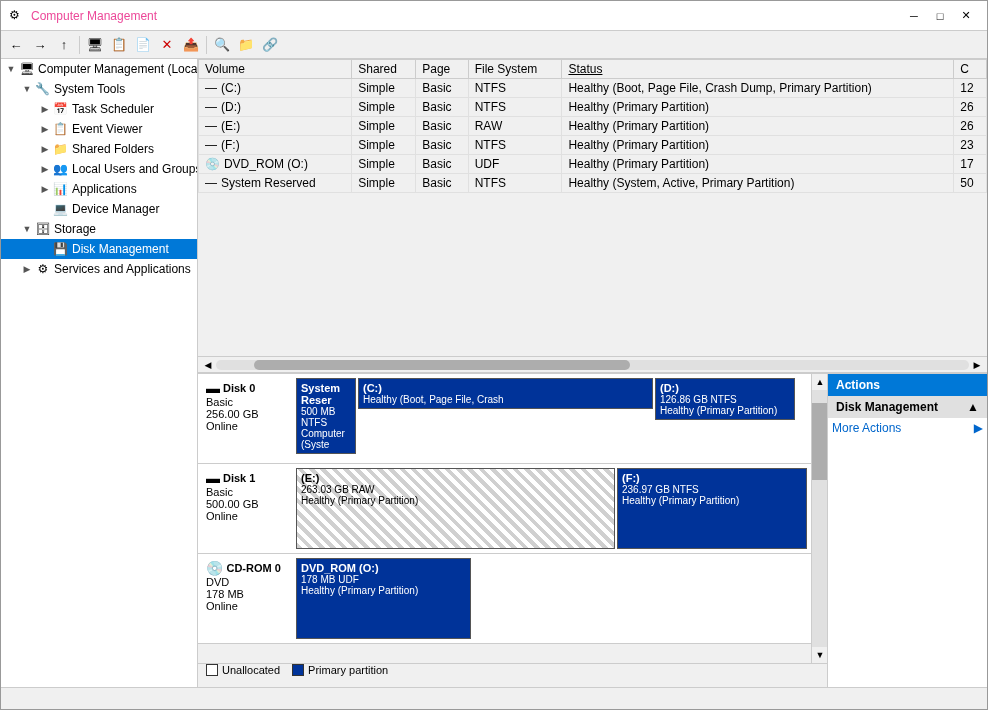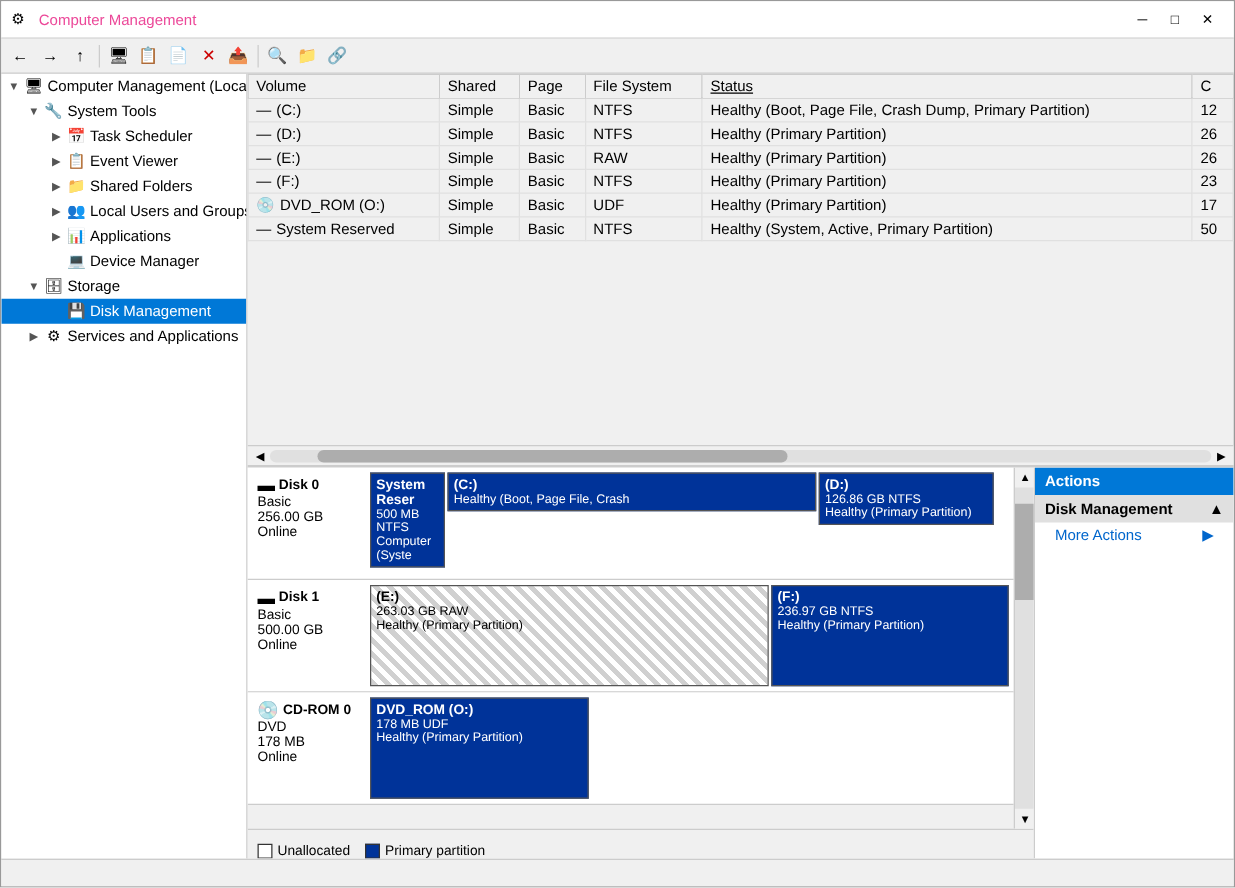--- a/index.html
+++ b/index.html
@@ -43,36 +43,36 @@
     .h-scroll-track { flex: 1; height: 10px; background: #e0e0e0; border-radius: 5px; position: relative; }
     .h-scroll-thumb { position: absolute; left: 5%; width: 50%; height: 100%; background: #adadad; border-radius: 5px; }
 
     .v-scrollbar { width: 16px; background: #f0f0f0; border-left: 1px solid #ccc; display: flex; flex-direction: column; }
     .v-scroll-up { width: 16px; height: 16px; border: none; background: none; display: flex; align-items: center; justify-content: center; font-size: 9px; cursor: pointer; }
     .v-scroll-track { flex: 1; background: #e0e0e0; position: relative; }
     .v-scroll-thumb { position: absolute; top: 5%; width: 100%; height: 30%; background: #adadad; }
     .v-scroll-down { width: 16px; height: 16px; border: none; background: none; display: flex; align-items: center; justify-content: center; font-size: 9px; cursor: pointer; }
 
     
-    .legend-bar { height: 24px; background: #f0f0f0; border-top: 1px solid #ccc; display: flex; align-items: flex-end; padding: 0 8px; gap: 12px; font-size: 11px; }
+    .legend-bar { height: 24px; background: #f0f0f0; border-top: 1px solid #ccc; display: flex; align-items: flex-start; padding: 0 8px; gap: 12px; font-size: 11px; }
     .legend-item { display: flex; align-items: center; gap: 4px; }
     .legend-box { width: 12px; height: 12px; border: 1px solid #333; }
     .legend-box.unallocated { background: #fff; }
     .legend-box.primary { background: #003399; }
 
     
     .status-bar { height: 22px; background: #f0f0f0; border-top: 1px solid #ccc; display: flex; align-items: center; padding: 0 4px; }
     .status-panel { flex: 1; border-right: 1px solid #ccc; padding: 0 4px; font-size: 11px; }
 
     
     .actions-panel { width: 160px; min-width: 160px; background: #fff; border-left: 1px solid #ccc; display: flex; flex-direction: column; }
     .actions-title { background: #0078d7; color: #fff; padding: 4px 8px; font-size: 12px; font-weight: bold; display: flex; justify-content: space-between; align-items: flex-start; }
     .actions-section { display: flex; flex-direction: column; }
     .actions-section-title { background: #e0e0e0; padding: 4px 8px; font-size: 12px; font-weight: bold; display: flex; justify-content: space-between; align-items: center; cursor: pointer; }
-    .action-link { padding: 3px 16px; font-size: 12px; color: #0066cc; cursor: pointer; }
+    .action-link { padding: 3px 4px; font-size: 12px; color: #0066cc; cursor: pointer; }
   </style>
 </head>
 <body>
 
 <div class="window">
 
   <div class="title-bar">
     <div class="title-bar-left">
       <span class="title-bar-icon">⚙</span>
       <span class="title-bar-title">Computer Management</span>

